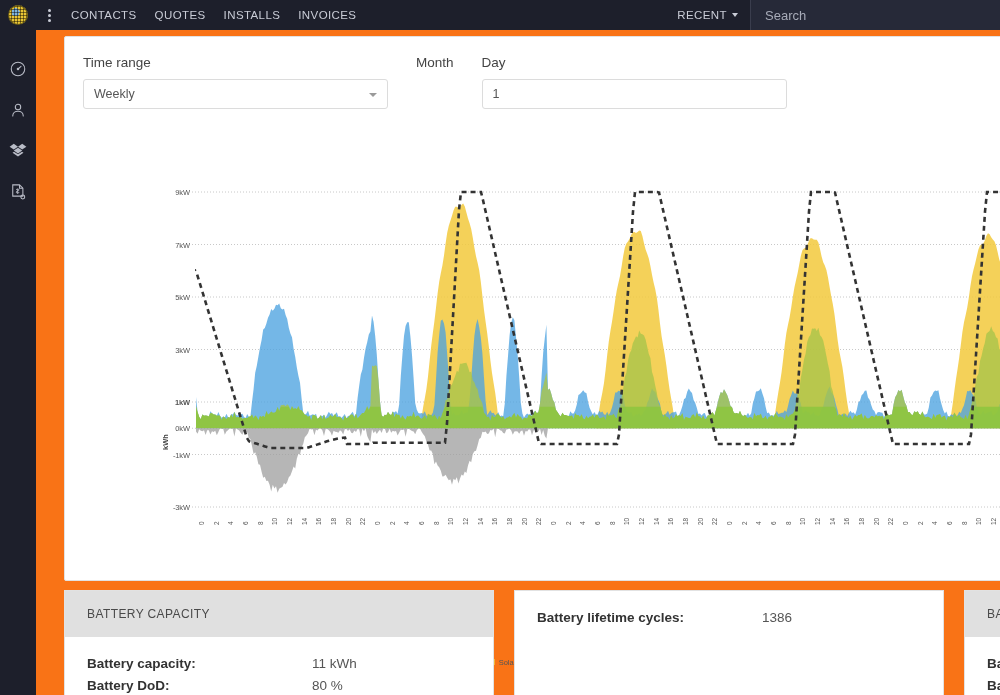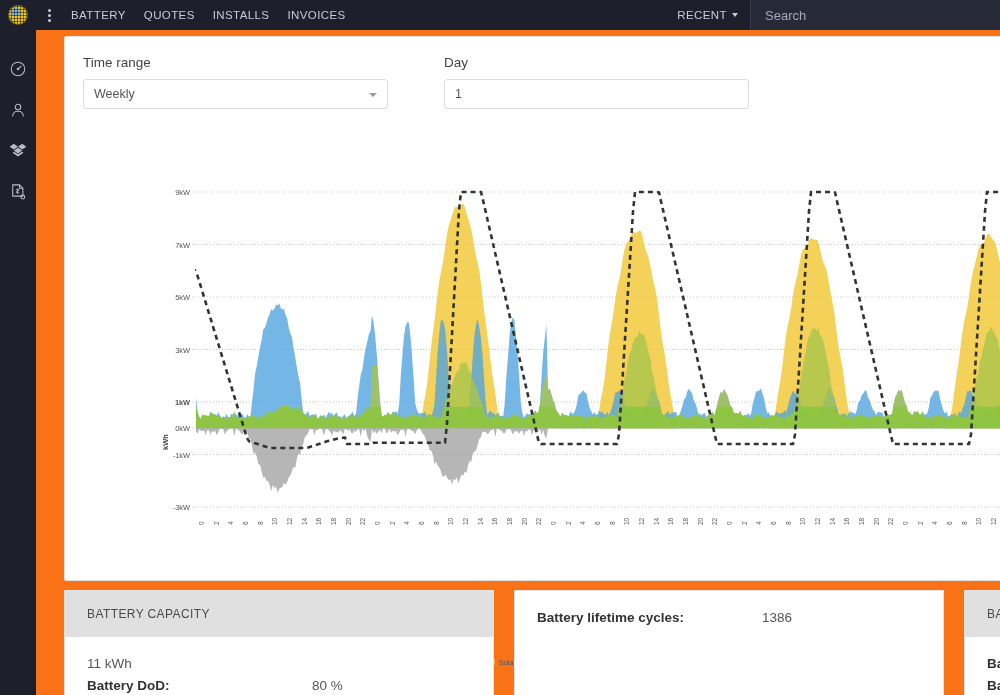--- a/index.html
+++ b/index.html
@@ -160,21 +160,21 @@
 
 <div id="topbar">
   <div id="logo-wrap">
     <div class="logo-ball"></div>
   </div>
   <div id="kebab">
       <i></i>
       <i></i>
       <i></i>
     </div>
-  <div class="navlink">BATTERY</div>
+  <div class="navlink">CONTACTS</div>
   <div class="navlink">QUOTES</div>
   <div class="navlink">INSTALLS</div>
   <div class="navlink">INVOICES</div>
   <div id="recent">
     <span>RECENT</span>
     <span class="caret-d"></span>
   </div>
   <input id="search" type="text" placeholder="Search" style="">
 </div>
 
@@ -224,20 +224,21 @@
 
     <div id="filters">
       <div class="filter">
         <div class="filter-label">Time range</div>
         <div class="select-box">
           <span>Weekly</span>
           <span class="sel-caret"></span>
         </div>
       </div>
       <div class="filter">
+        <div class="filter-label">Month</div>
       </div>
       <div class="filter">
         <div class="filter-label">Day</div>
         <div class="select-box">
           <span>1</span>
 
         </div>
       </div>
     </div>
 
@@ -398,20 +399,21 @@
             <span>State of</span>
           </div>
         </div>
     </div>
   </div>
 
   <div class="info-card" id="card-1">
     <div class="info-head">BATTERY CAPACITY</div>
     <div class="info-body">
       <div class="info-row">
+        <span class="info-key">Battery capacity:</span>
         <span class="info-val">11 kWh</span>
       </div>
       <div class="info-row">
         <span class="info-key">Battery DoD:</span>
         <span class="info-val">80 %</span>
       </div>
 
     </div>
   </div>
 

